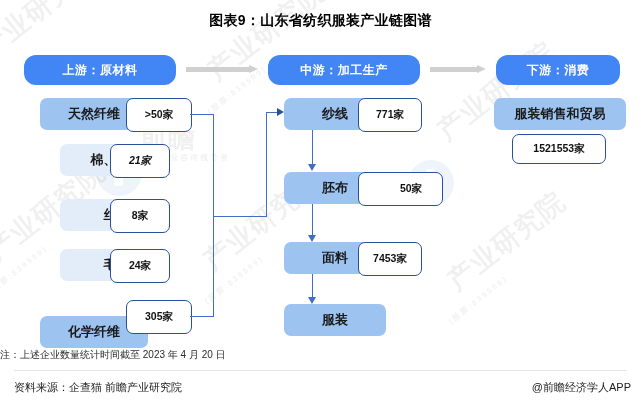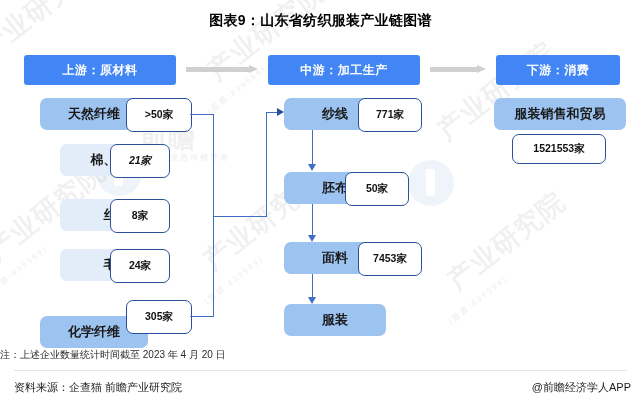--- a/index.html
+++ b/index.html
@@ -21,21 +21,21 @@
   .wm-logo .circ:after{content:"";position:absolute;left:18px;top:9px;width:9px;height:27px;
       background:#fff;border-radius:2px;}
   .wm-txt1{font-size:27px;letter-spacing:1px;}
   .wm-txt2{font-size:8px;letter-spacing:2px;}
 
   
   #title{position:absolute;left:0;top:12px;width:641px;text-align:center;
     font-size:14px;font-weight:700;color:#000;letter-spacing:.3px;}
 
   
-  .hdr{position:absolute;background:#4285f4;border-radius:3px;
+  .hdr{position:absolute;background:#4285f4;border-radius:12px;
     display:flex;align-items:center;justify-content:center;
     color:#fff;font-size:12px;font-weight:700;letter-spacing:.5px;}
   #hdr-up{left:24px;top:55px;width:152px;height:30px;}
   #hdr-mid{left:268px;top:55px;width:152px;height:30px;}
   #hdr-down{left:496px;top:55px;width:124px;height:30px;}
 
   .bigarrow{position:absolute;height:9px;top:65px;}
   .bigarrow .shaft{position:absolute;left:0;top:2px;height:5px;background:#d0d0d0;}
   .bigarrow .head{position:absolute;top:0;width:0;height:0;
     border-top:4.5px solid transparent;border-bottom:4.5px solid transparent;
@@ -131,21 +131,21 @@
   <div class="ln v" style="left:266px;top:112px;height:105px;"></div>
   <div class="ln h" style="left:266px;top:112px;width:12px;"></div>
   <div class="tri right" style="left:277px;top:108px;"></div>
 
   <div class="lbl mid-blue" style="left:284px;top:98px;width:102px;height:32px;">纱线</div>
   <div class="cnt" style="left:358px;top:98px;width:62px;height:32px;">771家</div>
   <div class="ln v" style="left:312px;top:130px;height:36px;"></div>
   <div class="tri down" style="left:308px;top:164px;"></div>
 
   <div class="lbl mid-blue" style="left:284px;top:172px;width:102px;height:32px;">胚布</div>
-  <div class="cnt" style="left:345px;top:172px;width:62px;height:32px;">50家</div>
+  <div class="cnt" style="left:358px;top:172px;width:62px;height:32px;padding-left:21px;">50家</div>
   <div class="ln v" style="left:312px;top:204px;height:33px;"></div>
   <div class="tri down" style="left:308px;top:235px;"></div>
 
   <div class="lbl mid-blue" style="left:284px;top:242px;width:102px;height:32px;">面料</div>
   <div class="cnt" style="left:358px;top:242px;width:62px;height:32px;">7453家</div>
   <div class="ln v" style="left:312px;top:274px;height:25px;"></div>
   <div class="tri down" style="left:308px;top:297px;"></div>
 
   <div class="lbl mid-blue" style="left:284px;top:304px;width:102px;height:32px;">服装</div>
 

